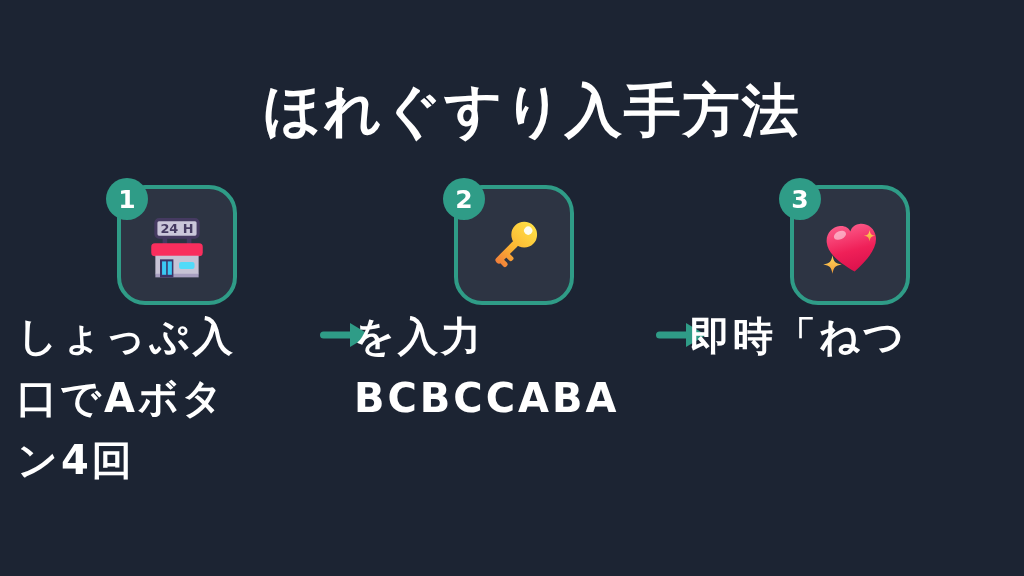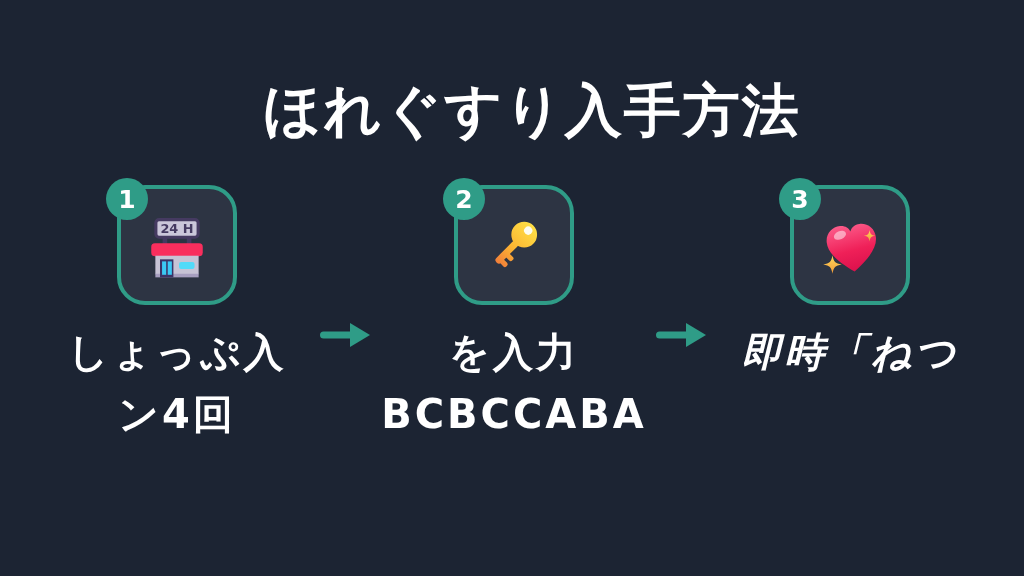--- a/index.html
+++ b/index.html
@@ -47,32 +47,32 @@
     font-size: 25px;
     font-weight: bold;
     display: flex;
     align-items: center;
     justify-content: center;
     line-height: 1;
   }
   .icon-svg { display: block; margin-top: 6px; }
   .caption {
     position: absolute;
-    top: 321px;
+    top: 305px;
     width: 320px;
-    text-align: center;
+    text-align: left;
     color: #ffffff;
     font-size: 40px;
     font-weight: bold;
     letter-spacing: 3px;
     line-height: 62px;
   }
   .cap-1 { left: 17px; }
   .cap-2 { left: 354px; }
-  .cap-3 { left: 690px; font-style: italic; }
+  .cap-3 { left: 690px; }
   .arrow {
     position: absolute;
     top: 320px;
     width: 52px; height: 30px;
   }
   .arrow-1 { left: 319px; }
   .arrow-2 { left: 655px; }
 </style>
 </head>
 <body>
@@ -145,20 +145,21 @@
     <rect x="1" y="11.5" width="34" height="7" rx="3.5" fill="#2f9c87"></rect>
     <path d="M31 3 L51 15 L31 27 Z" fill="#2f9c87"></path>
   </svg>
   <svg class="arrow arrow-2" viewBox="0 0 52 30">
     <rect x="1" y="11.5" width="34" height="7" rx="3.5" fill="#2f9c87"></rect>
     <path d="M31 3 L51 15 L31 27 Z" fill="#2f9c87"></path>
   </svg>
 
   <div class="caption cap-1">
     <div>しょっぷ入</div>
+    <div>口でAボタ</div>
     <div>ン4回</div>
   </div>
   <div class="caption cap-2">
     <div>を入力</div>
     <div>BCBCCABA</div>
   </div>
   <div class="caption cap-3">
     <div>即時「ねつ</div>
   </div>
 

